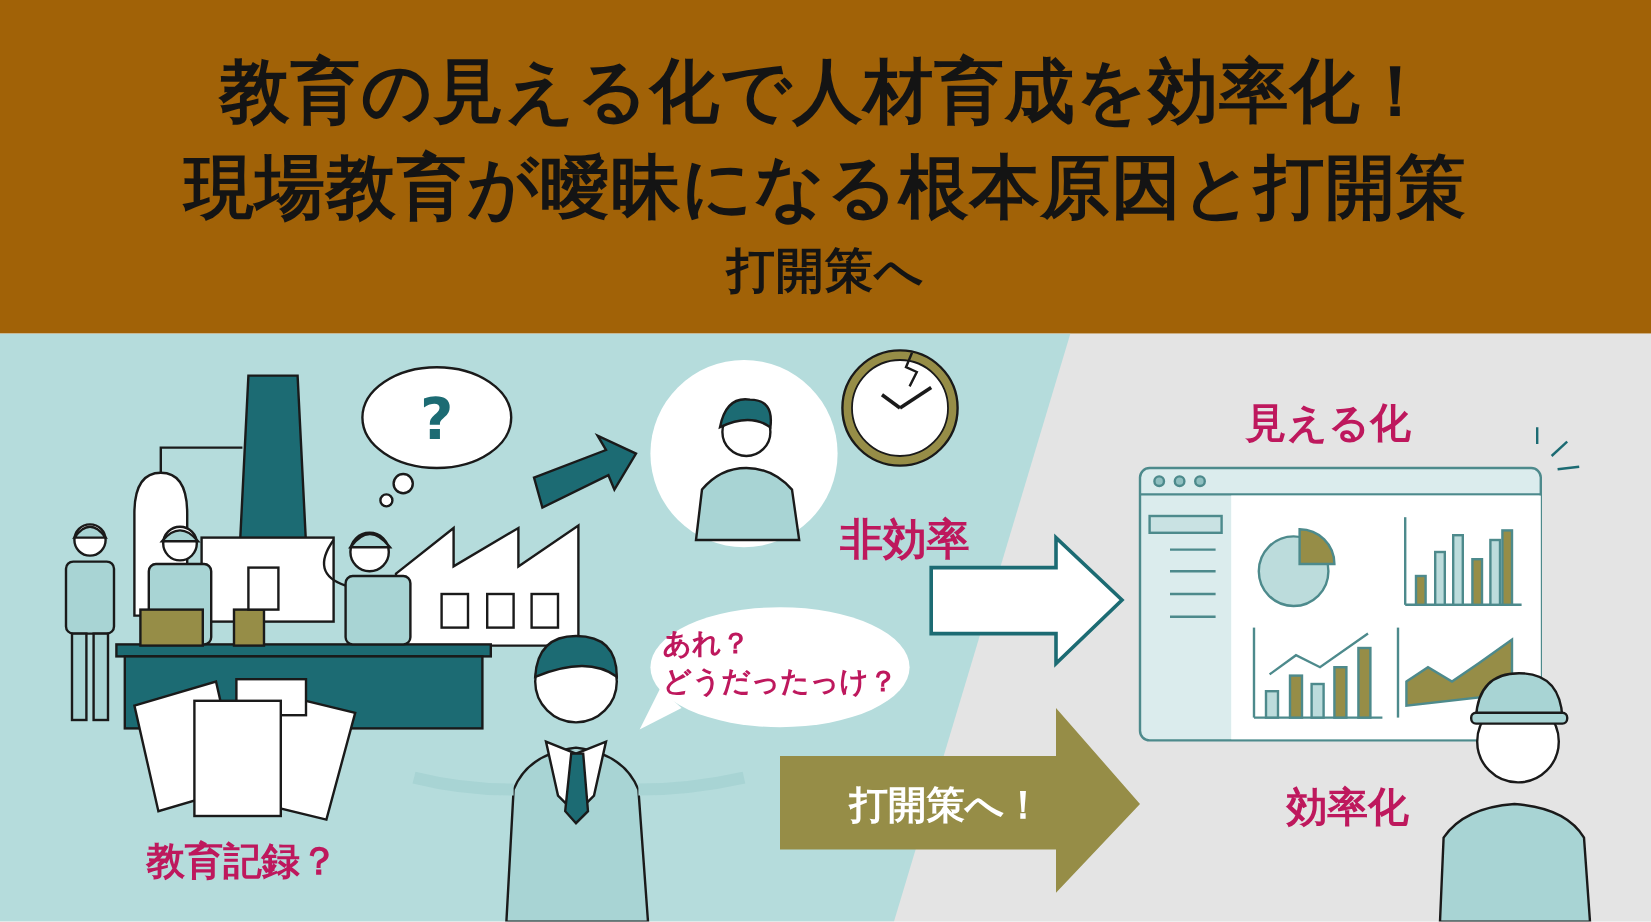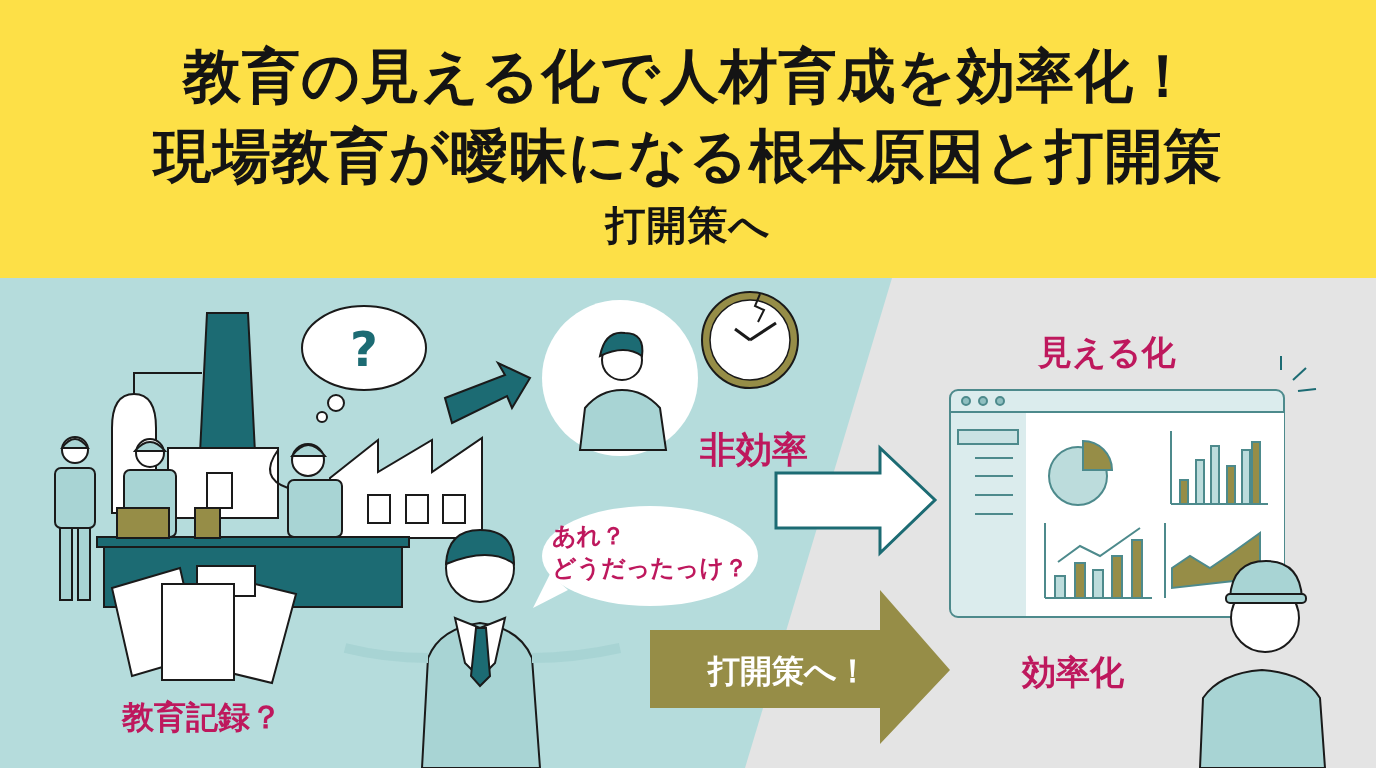--- a/index.html
+++ b/index.html
@@ -1,17 +1,17 @@
 <!DOCTYPE html>
 <html><head>
 <meta charset="utf-8">
 <style>
   html,body{margin:0;padding:0;}
   body{width:1376px;height:768px;overflow:hidden;background:#ffffff;font-family:"DejaVu Sans","Liberation Sans",sans-serif;position:relative;}
-  .header{position:absolute;left:0;top:0;width:1376px;height:278px;background:#fde047;}
+  .header{position:absolute;left:0;top:0;width:1376px;height:278px;background:#a16207;}
   .title-line{position:absolute;left:0;width:1376px;text-align:center;font-weight:bold;color:#141414;letter-spacing:1px;}
   .t1{top:38px;font-size:58px;}
   .t2{top:118px;font-size:58px;}
   .t3{top:198px;font-size:40px;}
   .scene{position:absolute;left:0;top:278px;width:1376px;height:490px;}
   .label{position:absolute;font-weight:bold;color:#be185d;}
   svg{position:absolute;left:0;top:0;}
 </style>
 </head>
 <body>
@@ -162,15 +162,15 @@
       <path d="M1230,320 Q1232,283 1266,283 Q1300,283 1302,320 Z" fill="#a8d4d4"></path>
       <rect x="1226" y="316" width="80" height="9" rx="4" fill="#a8d4d4"></rect>
     </g>
   </svg>
 
   <div class="label" style="left:700px;top:148px;font-size:36px;">非効率</div>
   <div class="label" style="left:552px;top:242px;font-size:24px;">あれ？</div>
   <div class="label" style="left:552px;top:274px;font-size:24px;">どうだったっけ？</div>
   <div class="label" style="left:122px;top:418px;font-size:32px;">教育記録？</div>
   <div class="label" style="left:1038px;top:52px;font-size:34px;">見える化</div>
-  <div class="label" style="left:1022px;top:372px;font-size:34px;">効率化</div>
+  <div class="label" style="left:1072px;top:372px;font-size:34px;">効率化</div>
   <div class="label" style="left:708px;top:372px;font-size:32px;color:#ffffff;">打開策へ！</div>
 </div>
 
 </body></html>

